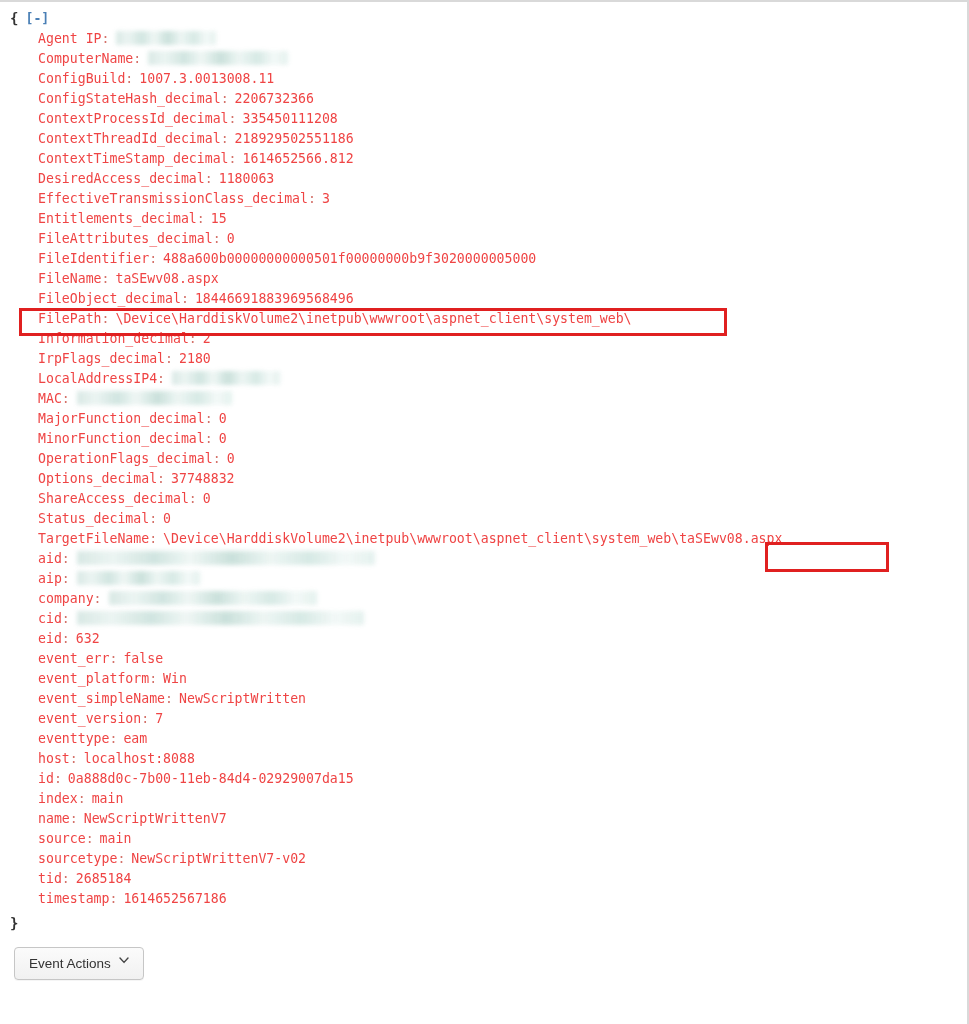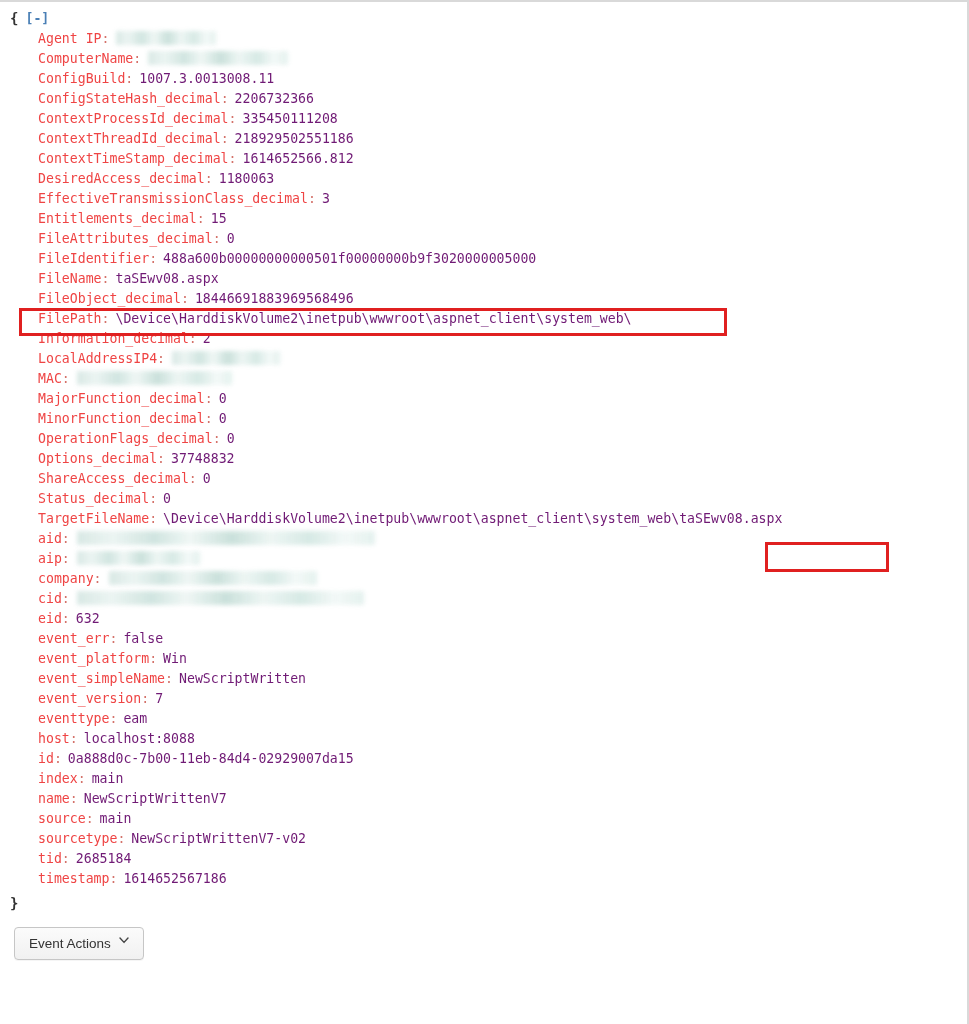--- a/index.html
+++ b/index.html
@@ -53,21 +53,21 @@
     box-sizing: border-box;
     white-space: nowrap;
   }
   .k {
     color: #ef4444;
   }
   .colon {
     color: #d4726a;
   }
   .v {
-    color: #701a75;
+    color: #ef4444;
     margin-left: 6px;
   }
 
   
   .redact {
     display: inline-block;
     vertical-align: middle;
     height: 14px;
     margin-left: 7px;
     position: relative;
@@ -157,20 +157,21 @@
         <li class="row"><span class="k">ContextTimeStamp_decimal</span><span class="colon">:</span><span class="v">1614652566.812</span></li>
         <li class="row"><span class="k">DesiredAccess_decimal</span><span class="colon">:</span><span class="v">1180063</span></li>
         <li class="row"><span class="k">EffectiveTransmissionClass_decimal</span><span class="colon">:</span><span class="v">3</span></li>
         <li class="row"><span class="k">Entitlements_decimal</span><span class="colon">:</span><span class="v">15</span></li>
         <li class="row"><span class="k">FileAttributes_decimal</span><span class="colon">:</span><span class="v">0</span></li>
         <li class="row"><span class="k">FileIdentifier</span><span class="colon">:</span><span class="v">488a600b00000000000501f00000000b9f3020000005000</span></li>
         <li class="row"><span class="k">FileName</span><span class="colon">:</span><span class="v">taSEwv08.aspx</span></li>
         <li class="row"><span class="k">FileObject_decimal</span><span class="colon">:</span><span class="v">18446691883969568496</span></li>
         <li class="row"><span class="k">FilePath</span><span class="colon">:</span><span class="v">\Device\HarddiskVolume2\inetpub\wwwroot\aspnet_client\system_web\</span></li>
         <li class="row"><span class="k">Information_decimal</span><span class="colon">:</span><span class="v">2</span></li>
+        <li class="row"><span class="k">IrpFlags_decimal</span><span class="colon">:</span><span class="v">2180</span></li>
         <li class="row"><span class="k">LocalAddressIP4</span><span class="colon">:</span><span class="redact" style="width: 108px;"></span></li>
         <li class="row"><span class="k">MAC</span><span class="colon">:</span><span class="redact" style="width: 155px;"></span></li>
         <li class="row"><span class="k">MajorFunction_decimal</span><span class="colon">:</span><span class="v">0</span></li>
         <li class="row"><span class="k">MinorFunction_decimal</span><span class="colon">:</span><span class="v">0</span></li>
         <li class="row"><span class="k">OperationFlags_decimal</span><span class="colon">:</span><span class="v">0</span></li>
         <li class="row"><span class="k">Options_decimal</span><span class="colon">:</span><span class="v">37748832</span></li>
         <li class="row"><span class="k">ShareAccess_decimal</span><span class="colon">:</span><span class="v">0</span></li>
         <li class="row"><span class="k">Status_decimal</span><span class="colon">:</span><span class="v">0</span></li>
         <li class="row"><span class="k">TargetFileName</span><span class="colon">:</span><span class="v">\Device\HarddiskVolume2\inetpub\wwwroot\aspnet_client\system_web\taSEwv08.aspx</span></li>
         <li class="row"><span class="k">aid</span><span class="colon">:</span><span class="redact" style="width: 298px;"></span></li>

